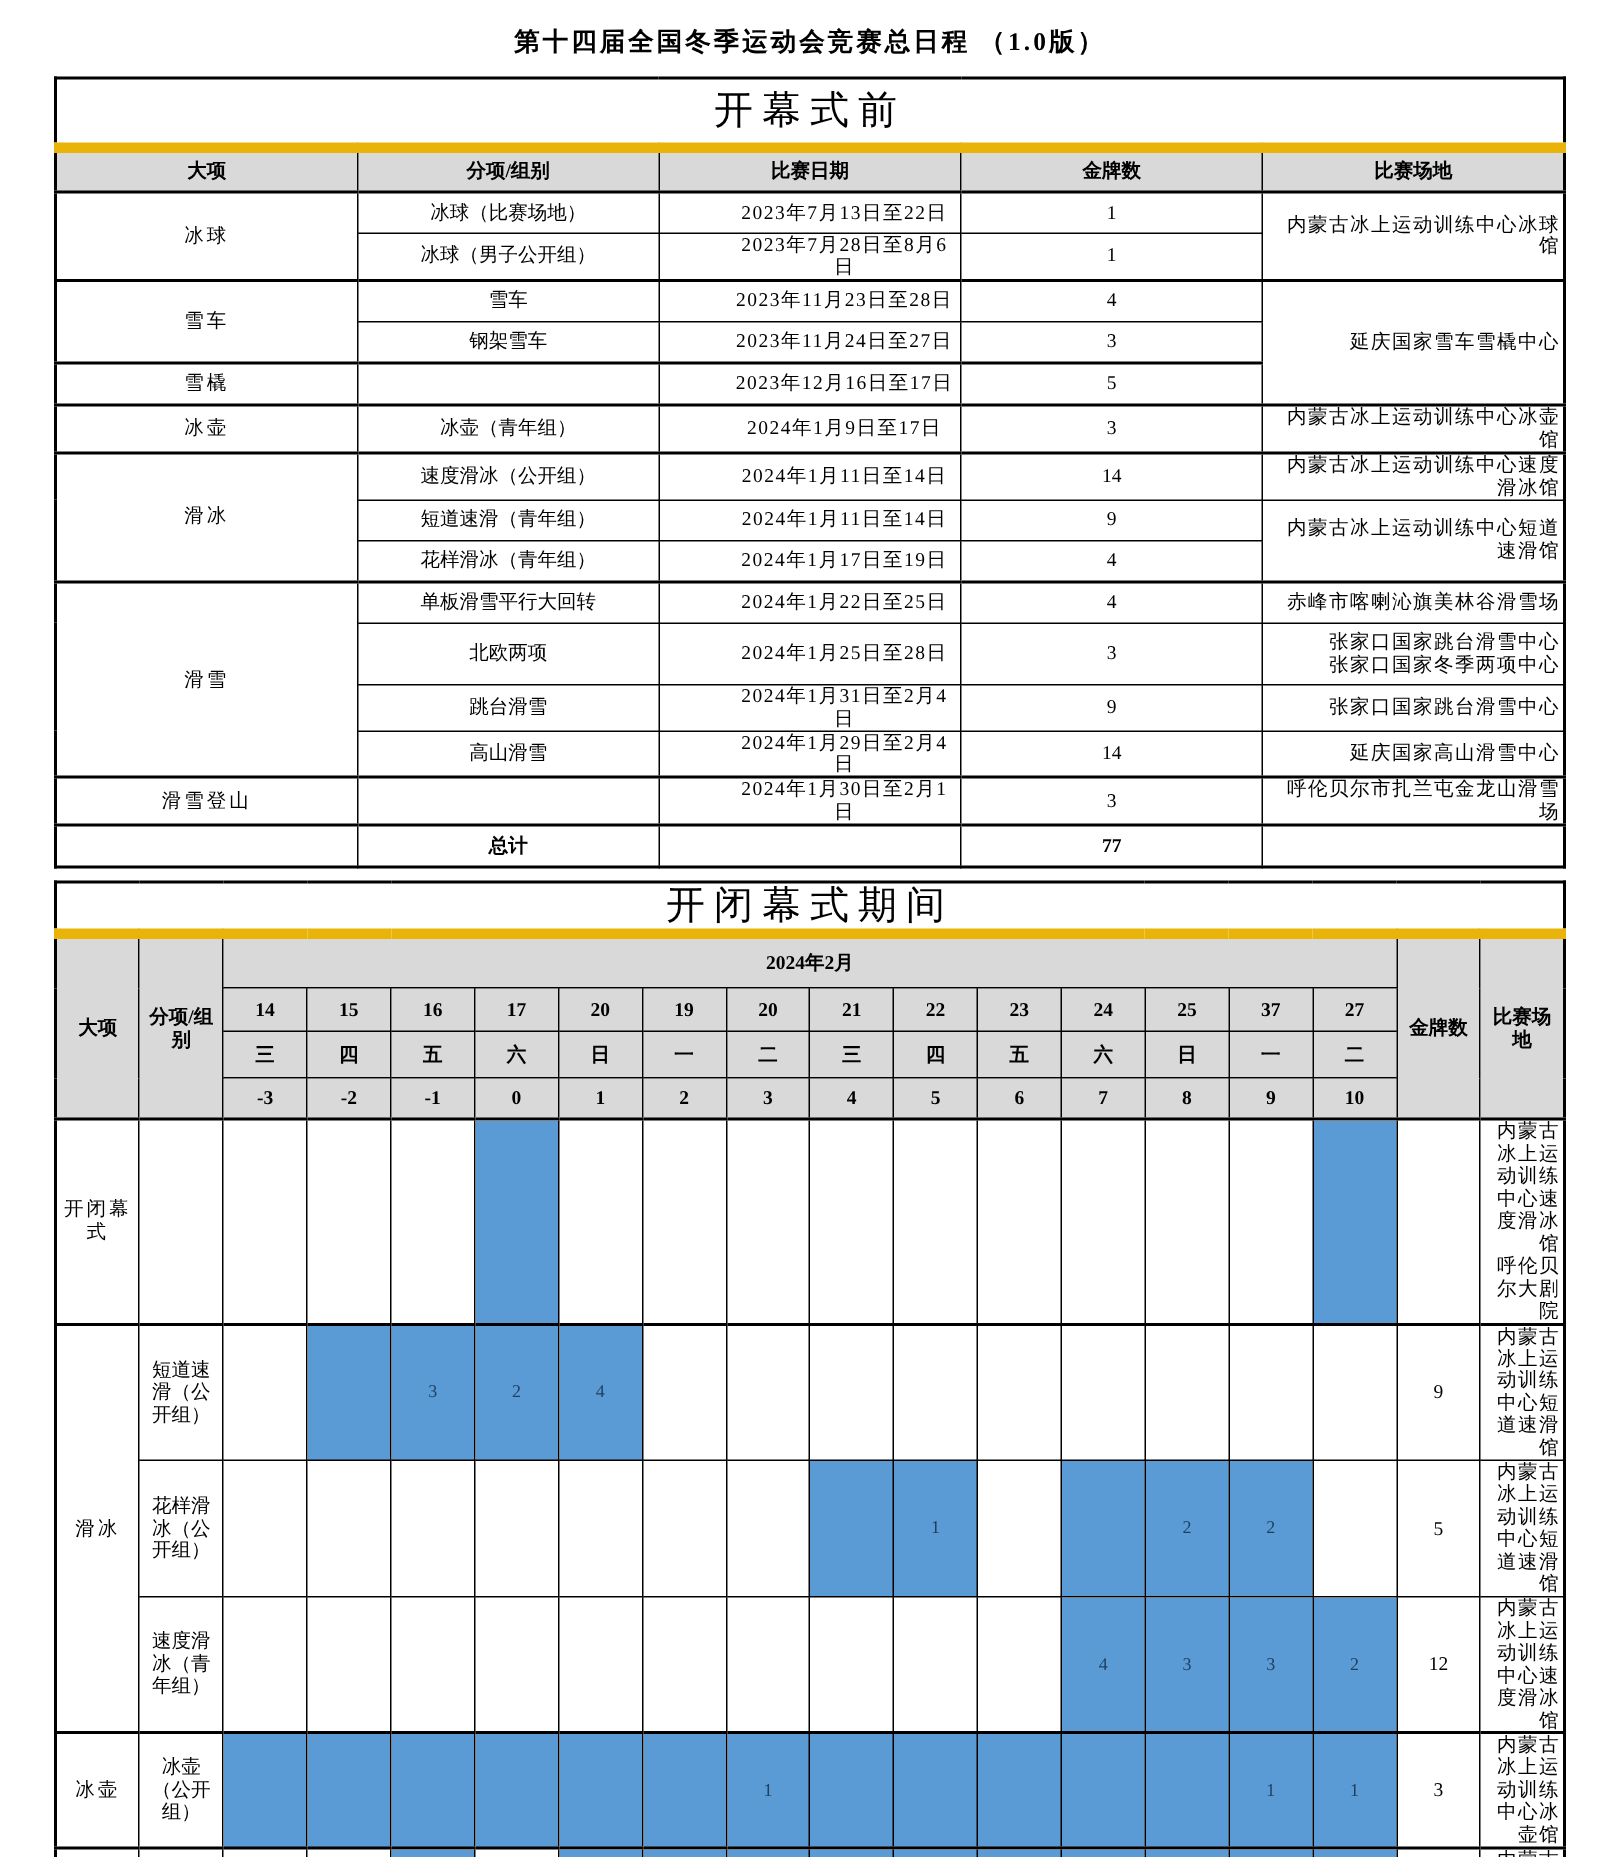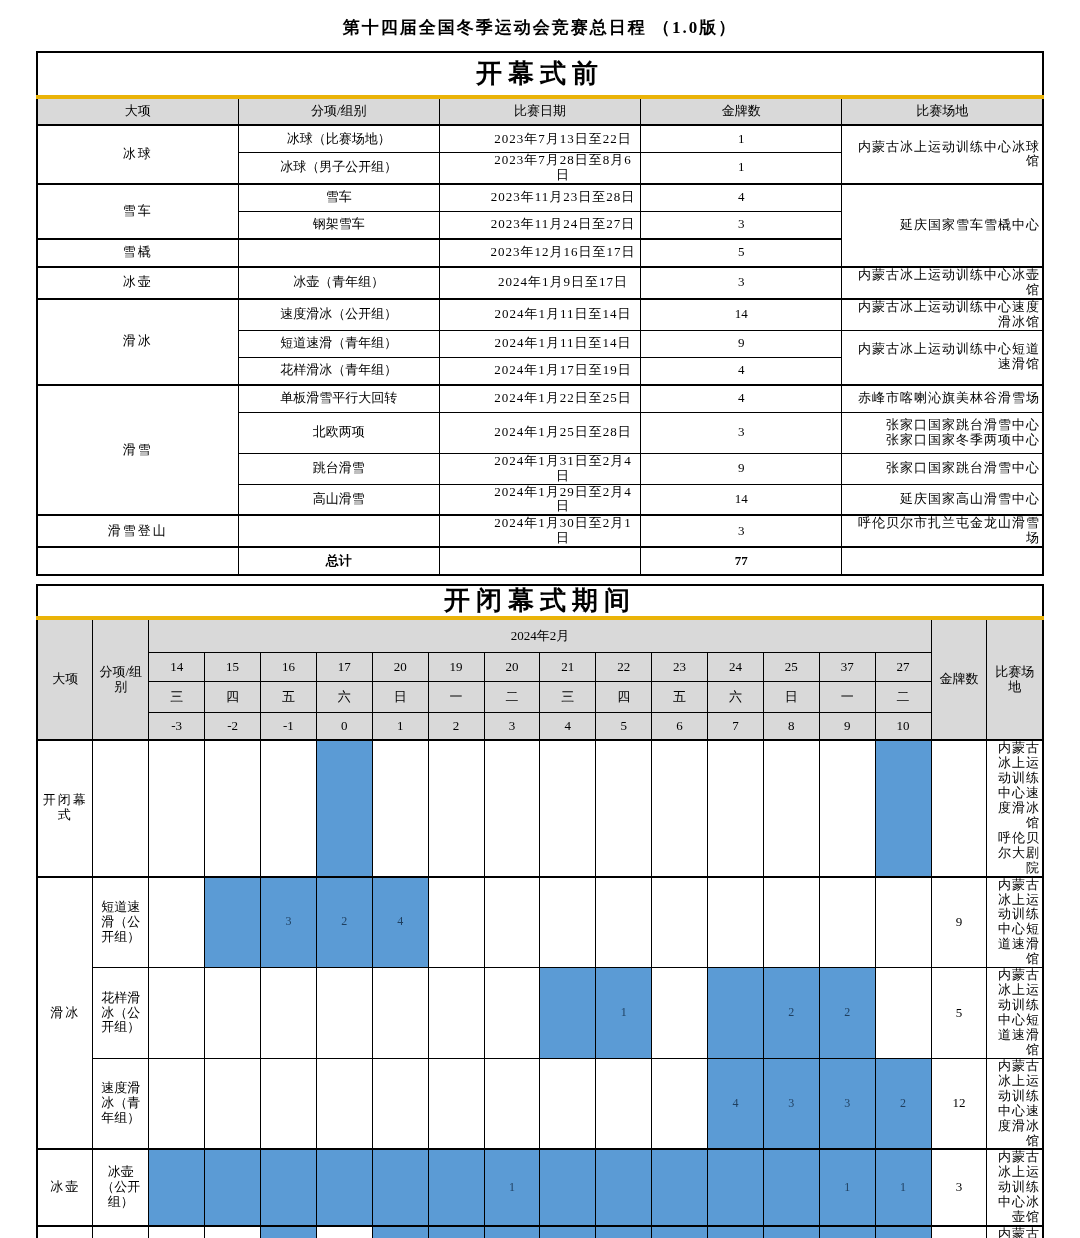--- a/index.html
+++ b/index.html
@@ -1,22 +1,22 @@
 <!DOCTYPE html>
 <html><head>
 <meta charset="utf-8">
 <style>
   html,body{margin:0;padding:0;background:#fff;}
   body{width:1080px;height:1238px;font-family:"Liberation Serif",serif;color:#000;}
   .page-title{text-align:center;font-size:17px;font-weight:bold;letter-spacing:2px;padding:16px 0 12px;}
   table{border-collapse:collapse;table-layout:fixed;width:1008px;margin:0 auto;border:2px solid #000;}
   #t2{margin-top:8px;}
   td{border:1px solid #000;text-align:center;font-size:13px;padding:0 2px;overflow:hidden;height:26px;line-height:1.15;}
-  tr.section-title td{font-size:26px;font-weight:bold;height:42px;letter-spacing:6px;border-bottom:4px solid #eab308;background:#fff;}
-  tr.hdr td{background:#d9d9d9;font-weight:normal;}
+  tr.section-title td{font-size:26px;font-weight:normal;height:42px;letter-spacing:6px;border-bottom:7px solid #eab308;background:#fff;}
+  tr.hdr td{background:#d9d9d9;font-weight:bold;}
   tr.hdr td{height:25px;}
   #t2 tr.hdr-month td{height:32px;}
   #t2 tr.hdr-date td{height:28px;font-size:13px;}
   #t2 tr.hdr-week td{height:30px;font-size:13px;}
   #t2 tr.hdr-num td{height:26px;font-size:13px;}
   #t2 td{height:25px;}
   td.sport{letter-spacing:2px;}
   td.venue{text-align:right;white-space:pre-line;padding-left:5px;letter-spacing:1px;font-size:13px;}
   td.date-cell{letter-spacing:1px;padding-left:48px;}
   tr.tt td{border-top:2px solid #000;}

